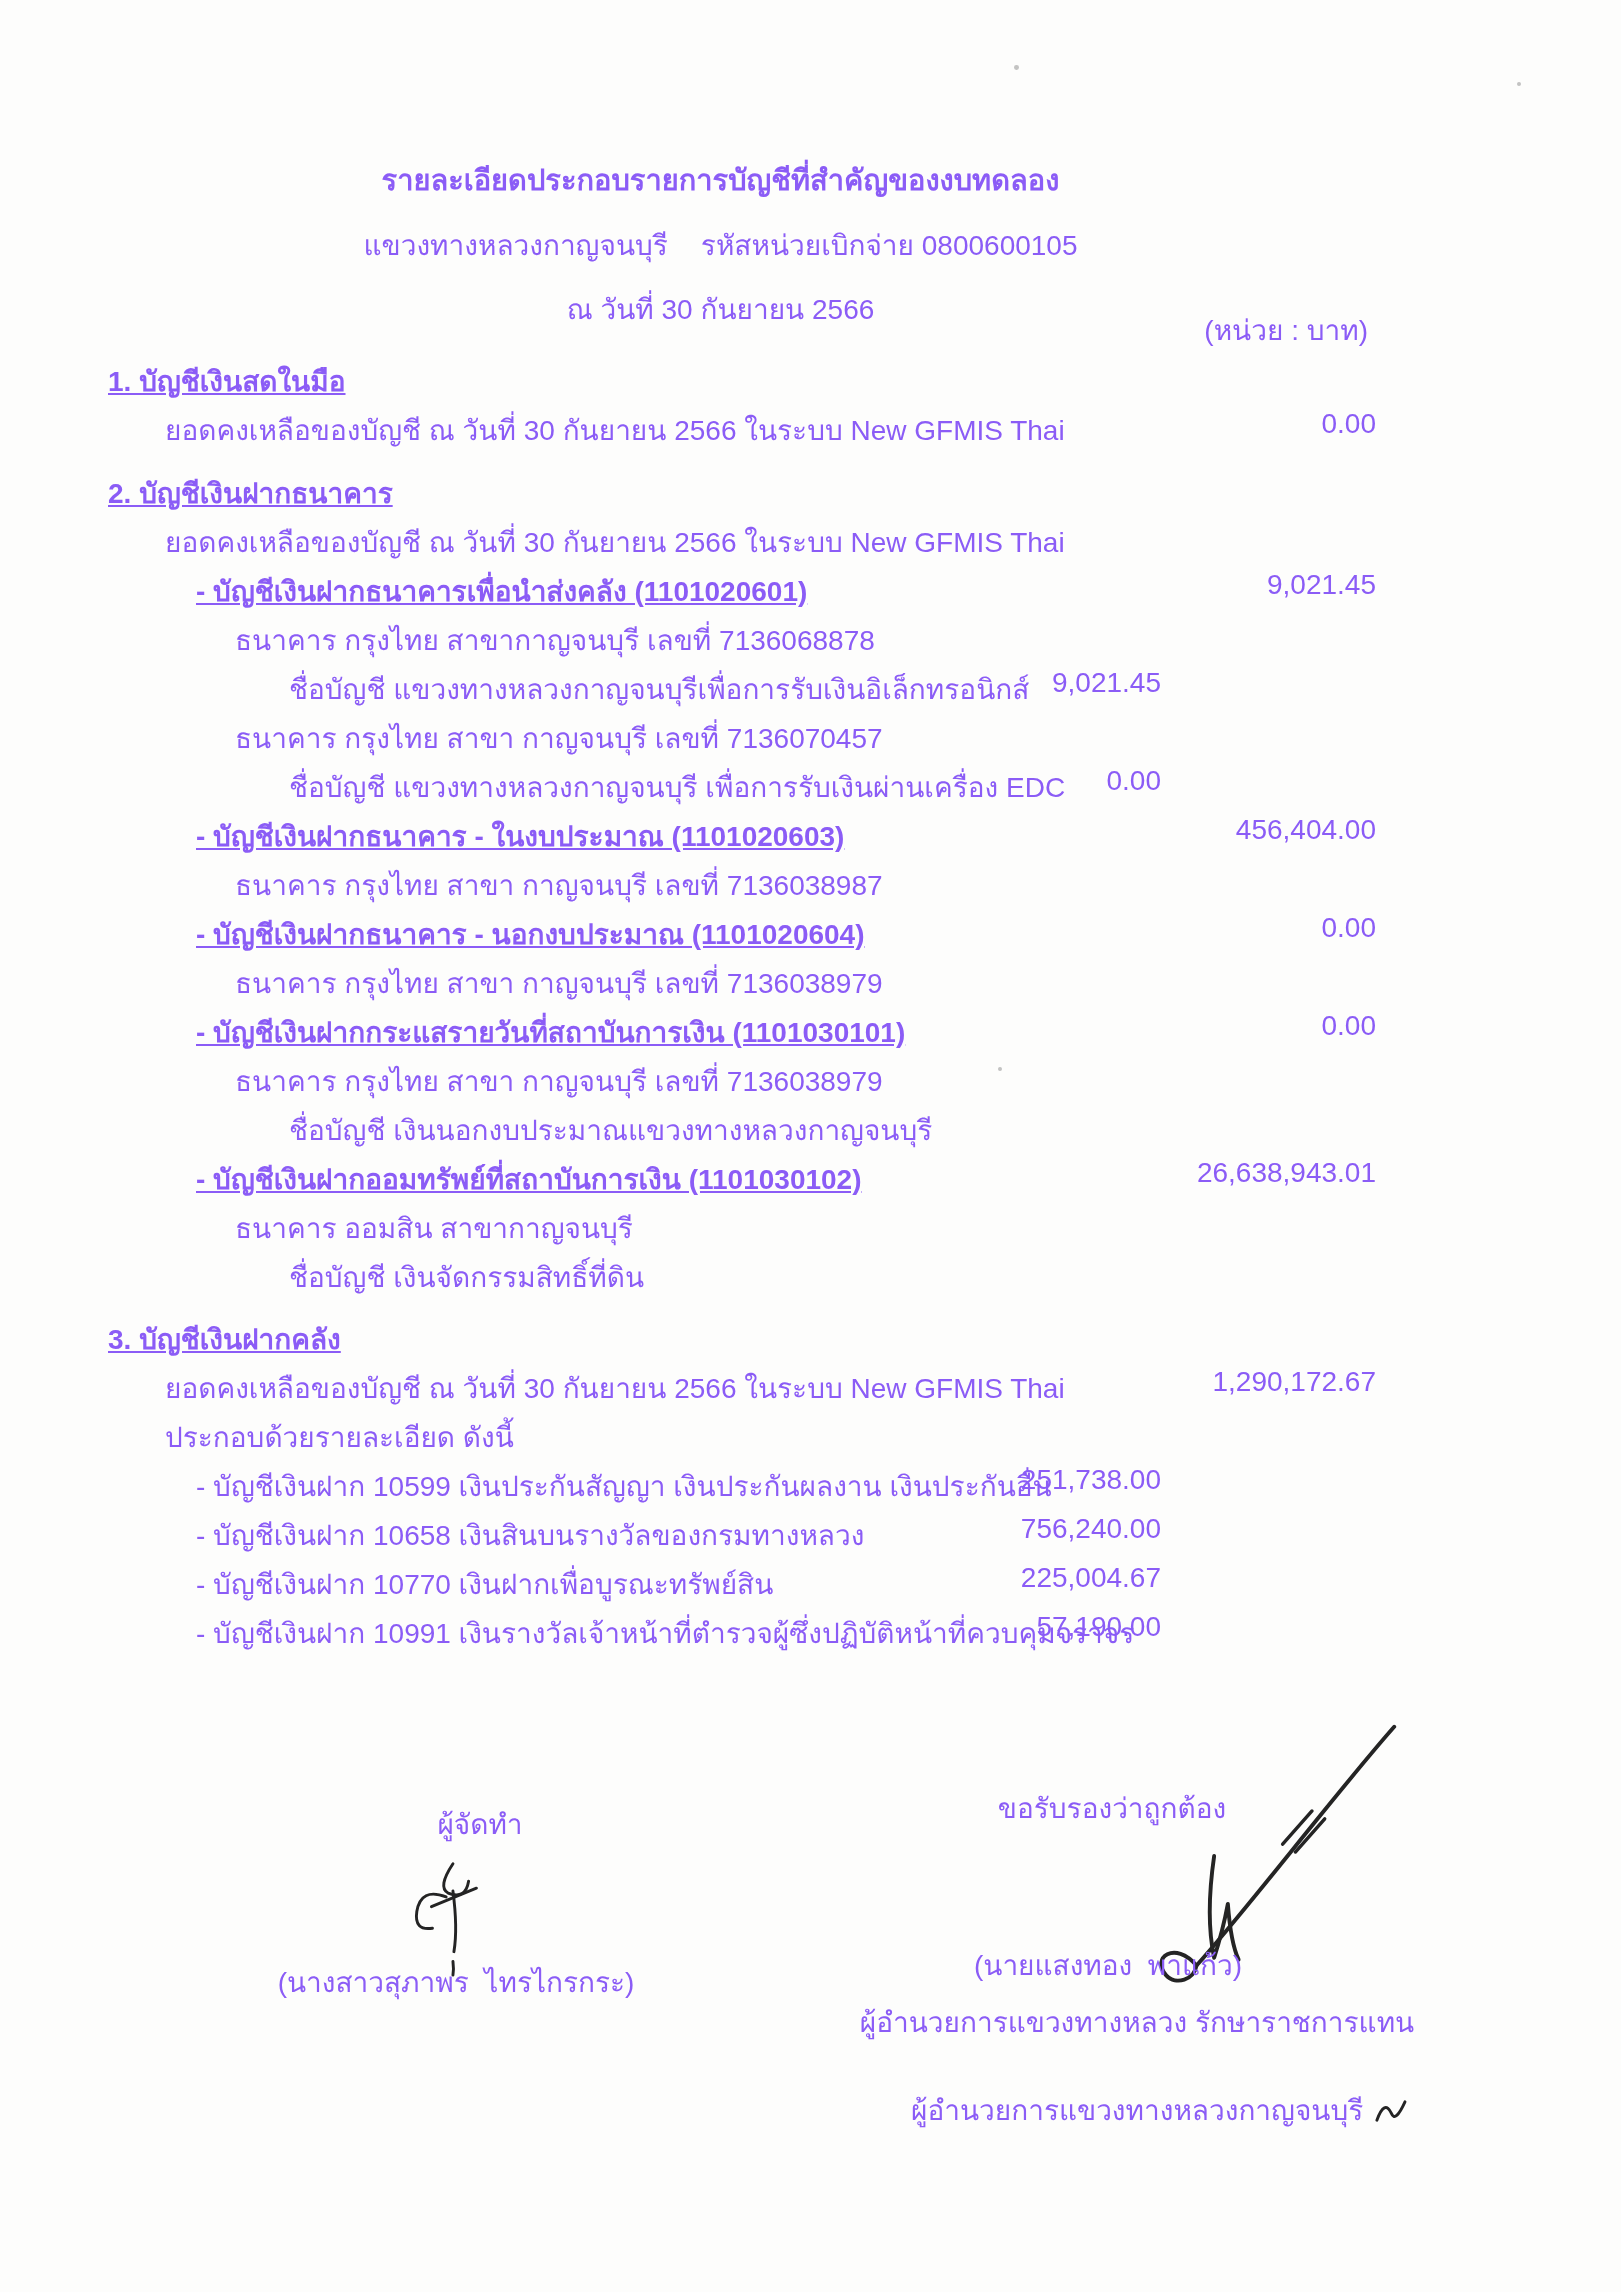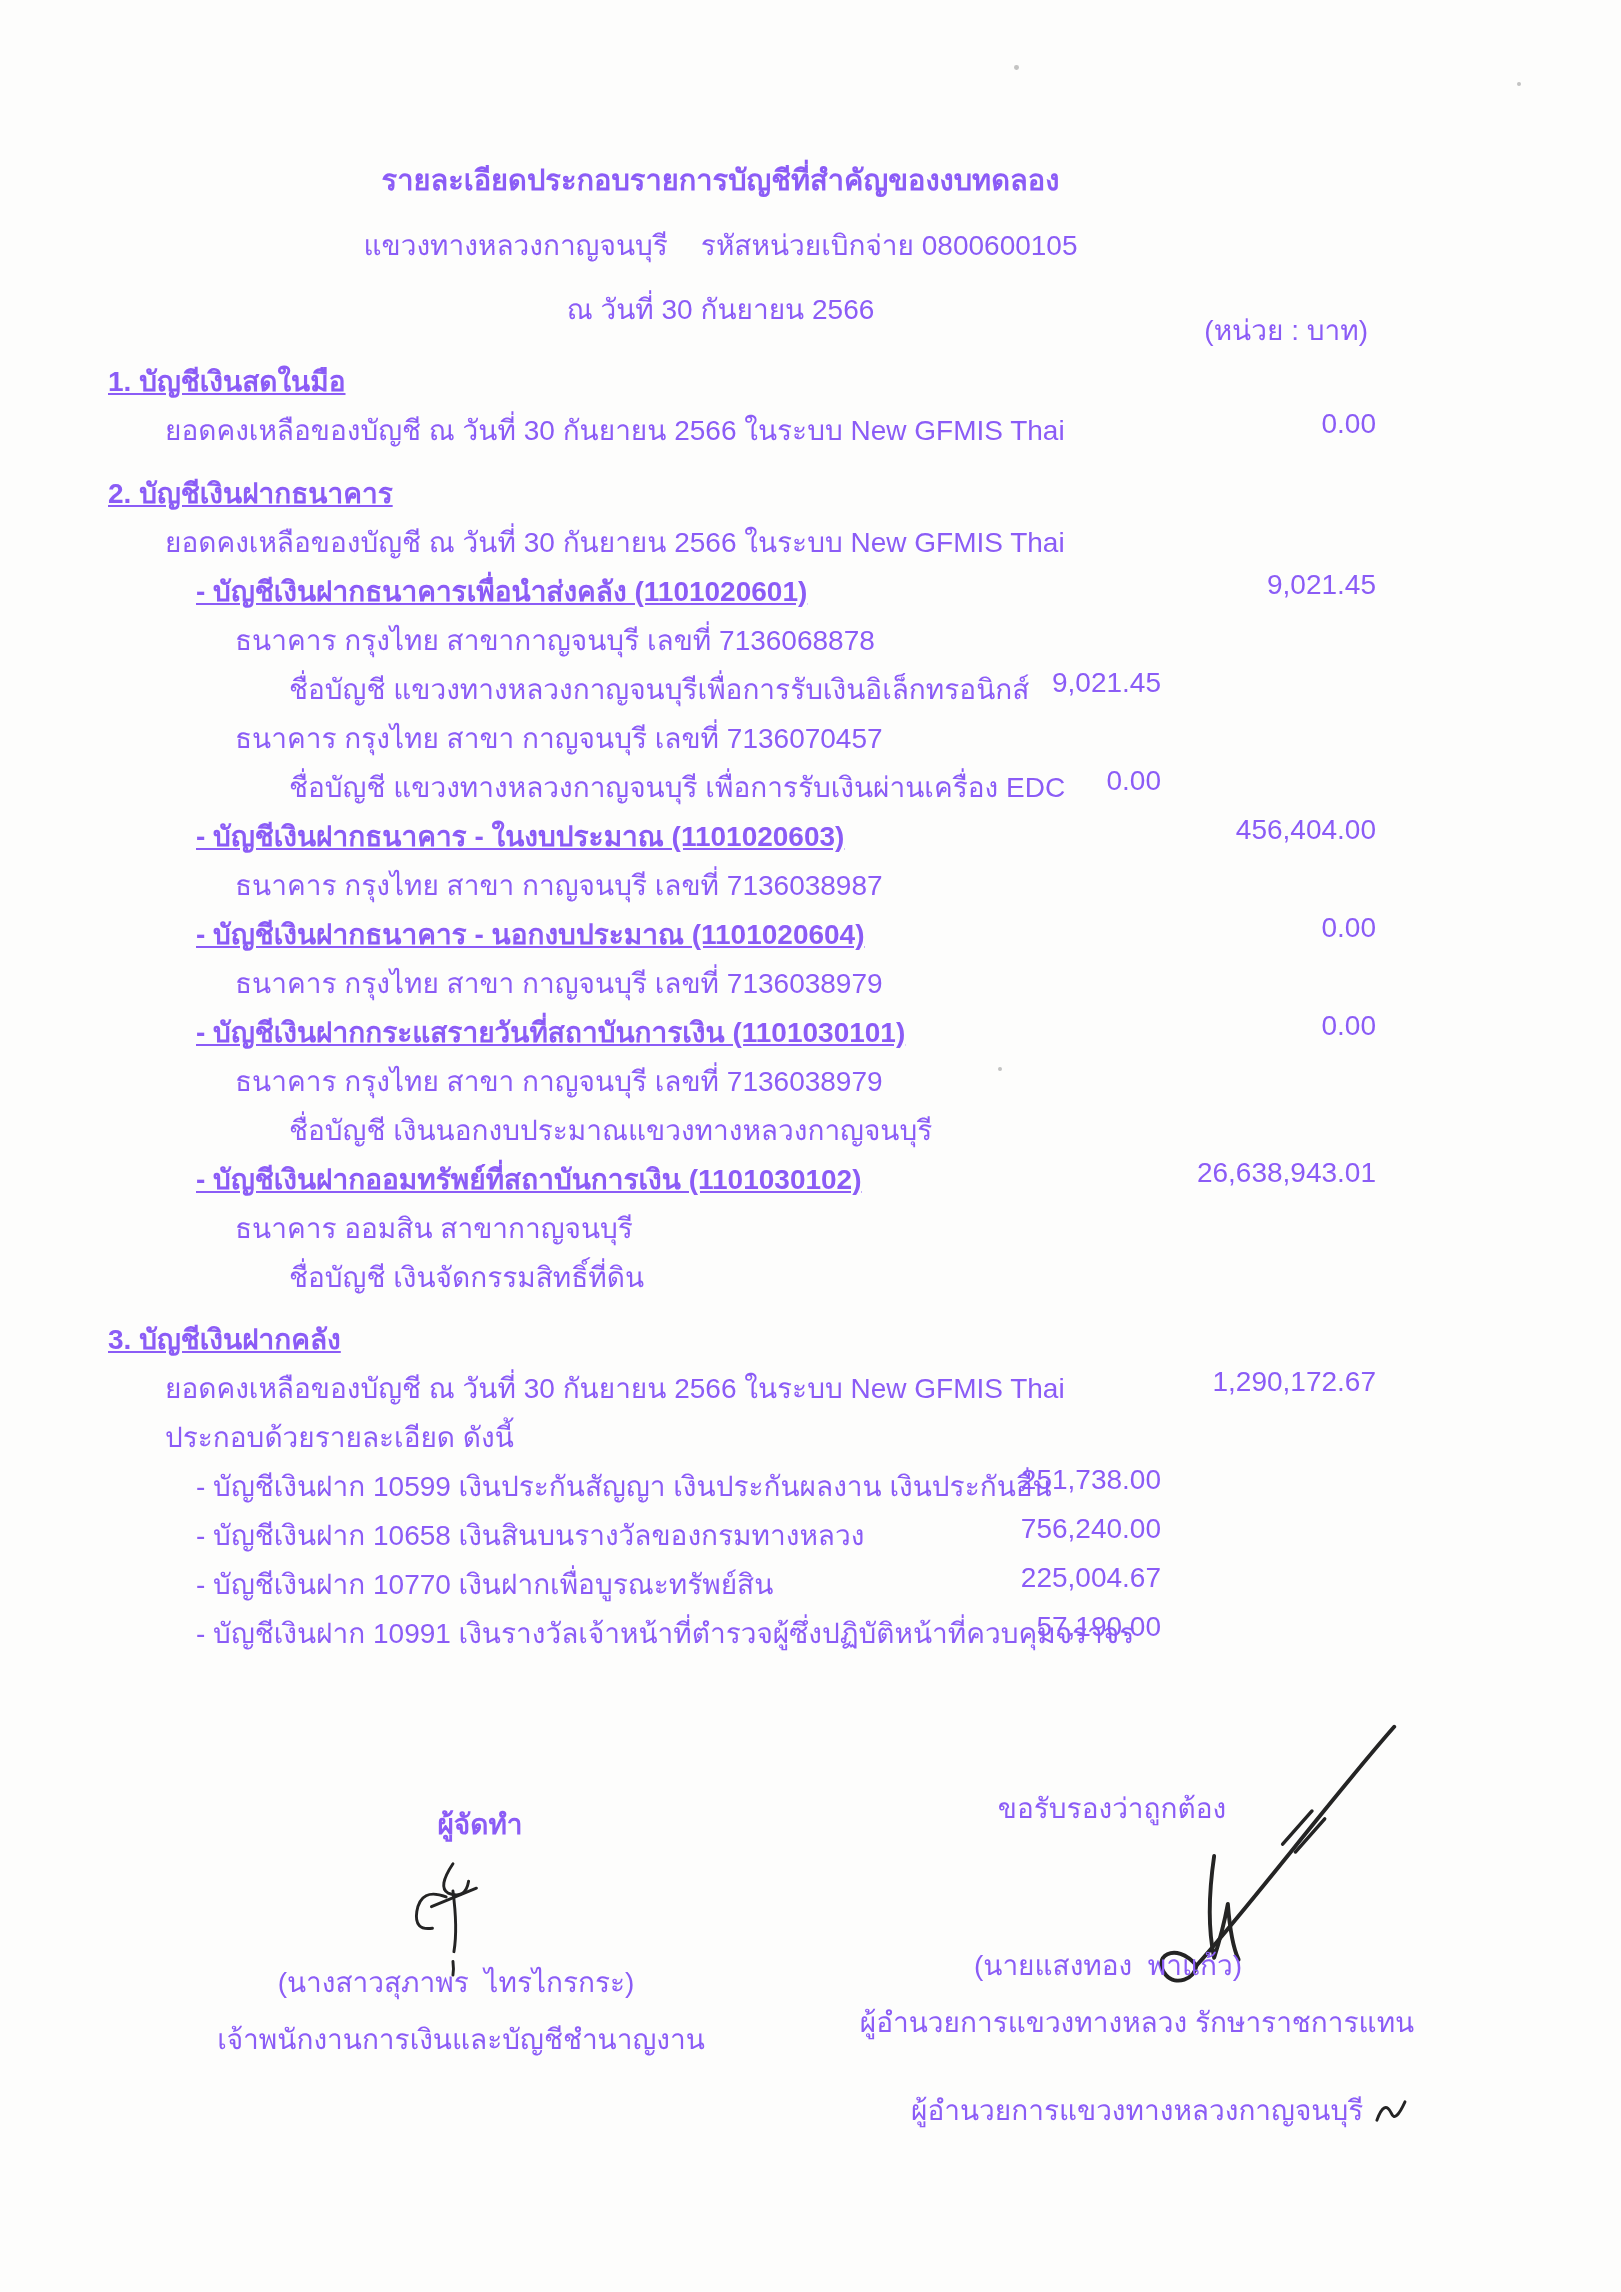--- a/index.html
+++ b/index.html
@@ -176,29 +176,28 @@
       <span class="val mid">225,004.67</span>
       
     </div>
       <div class="row ind-2">
       <span class="lbl">- บัญชีเงินฝาก 10991 เงินรางวัลเจ้าหน้าที่ตำรวจผู้ซึ่งปฏิบัติหน้าที่ควบคุมจราจร</span>
       <span class="val mid">57,190.00</span>
       
     </div>
     </div>
 
-  <div class="f-line" style="left:480px; top:1802px;font-weight:bold;">ผู้จัดทำ</div>
+  <div class="f-line" style="left:480px; top:1802px;">ผู้จัดทำ</div>
   <svg class="sig-svg" style="left:392px; top:1852px;" width="118" height="127" viewBox="0 0 120 130">
     <path d="M62,12 q-16,24 -5,30 q18,7 21,-12" stroke-width="3"></path>
     <path d="M55,46 q-26,-10 -30,15 q-3,20 16,17" stroke-width="3"></path>
     <path d="M40,56 l46,-19" stroke-width="3"></path>
     <path d="M62,40 q5,38 1,62 m-1,10 q1,8 0,14" stroke-width="3"></path>
   </svg>
   <div class="f-line" style="left:456px; top:1960px;">(นางสาวสุภาพร  ไทรไกรกระ)</div>
-  <div class="f-line" style="left:461px; top:2017px;">เจ้าพนักงานการเงินและบัญชีชำนาญงาน</div>
 
   <div class="f-line" style="left:1112px; top:1786px;">ขอรับรองว่าถูกต้อง</div>
   <svg class="sig-svg" style="left:1157px; top:1717px;" width="265" height="274" viewBox="0 0 270 280">
     <path d="M40,254 C92,196 182,78 242,10" stroke-width="4"></path>
     <path d="M40,254 c-22,-26 -47,-8 -31,10 c10,11 29,4 31,-10" stroke-width="4"></path>
     <path d="M58,142 q-9,62 0,104 q9,-28 14,-55 q3,40 11,57" stroke-width="4"></path>
     <path d="M128,130 l30,-34 M141,138 l30,-34" stroke-width="3.5"></path>
   </svg>
   <div class="f-line" style="left:1108px; top:1943px;">(นายแสงทอง  พาแก้ว)</div>
   <div class="f-line" style="left:1137px; top:2000px;">ผู้อำนวยการแขวงทางหลวง รักษาราชการแทน</div>

